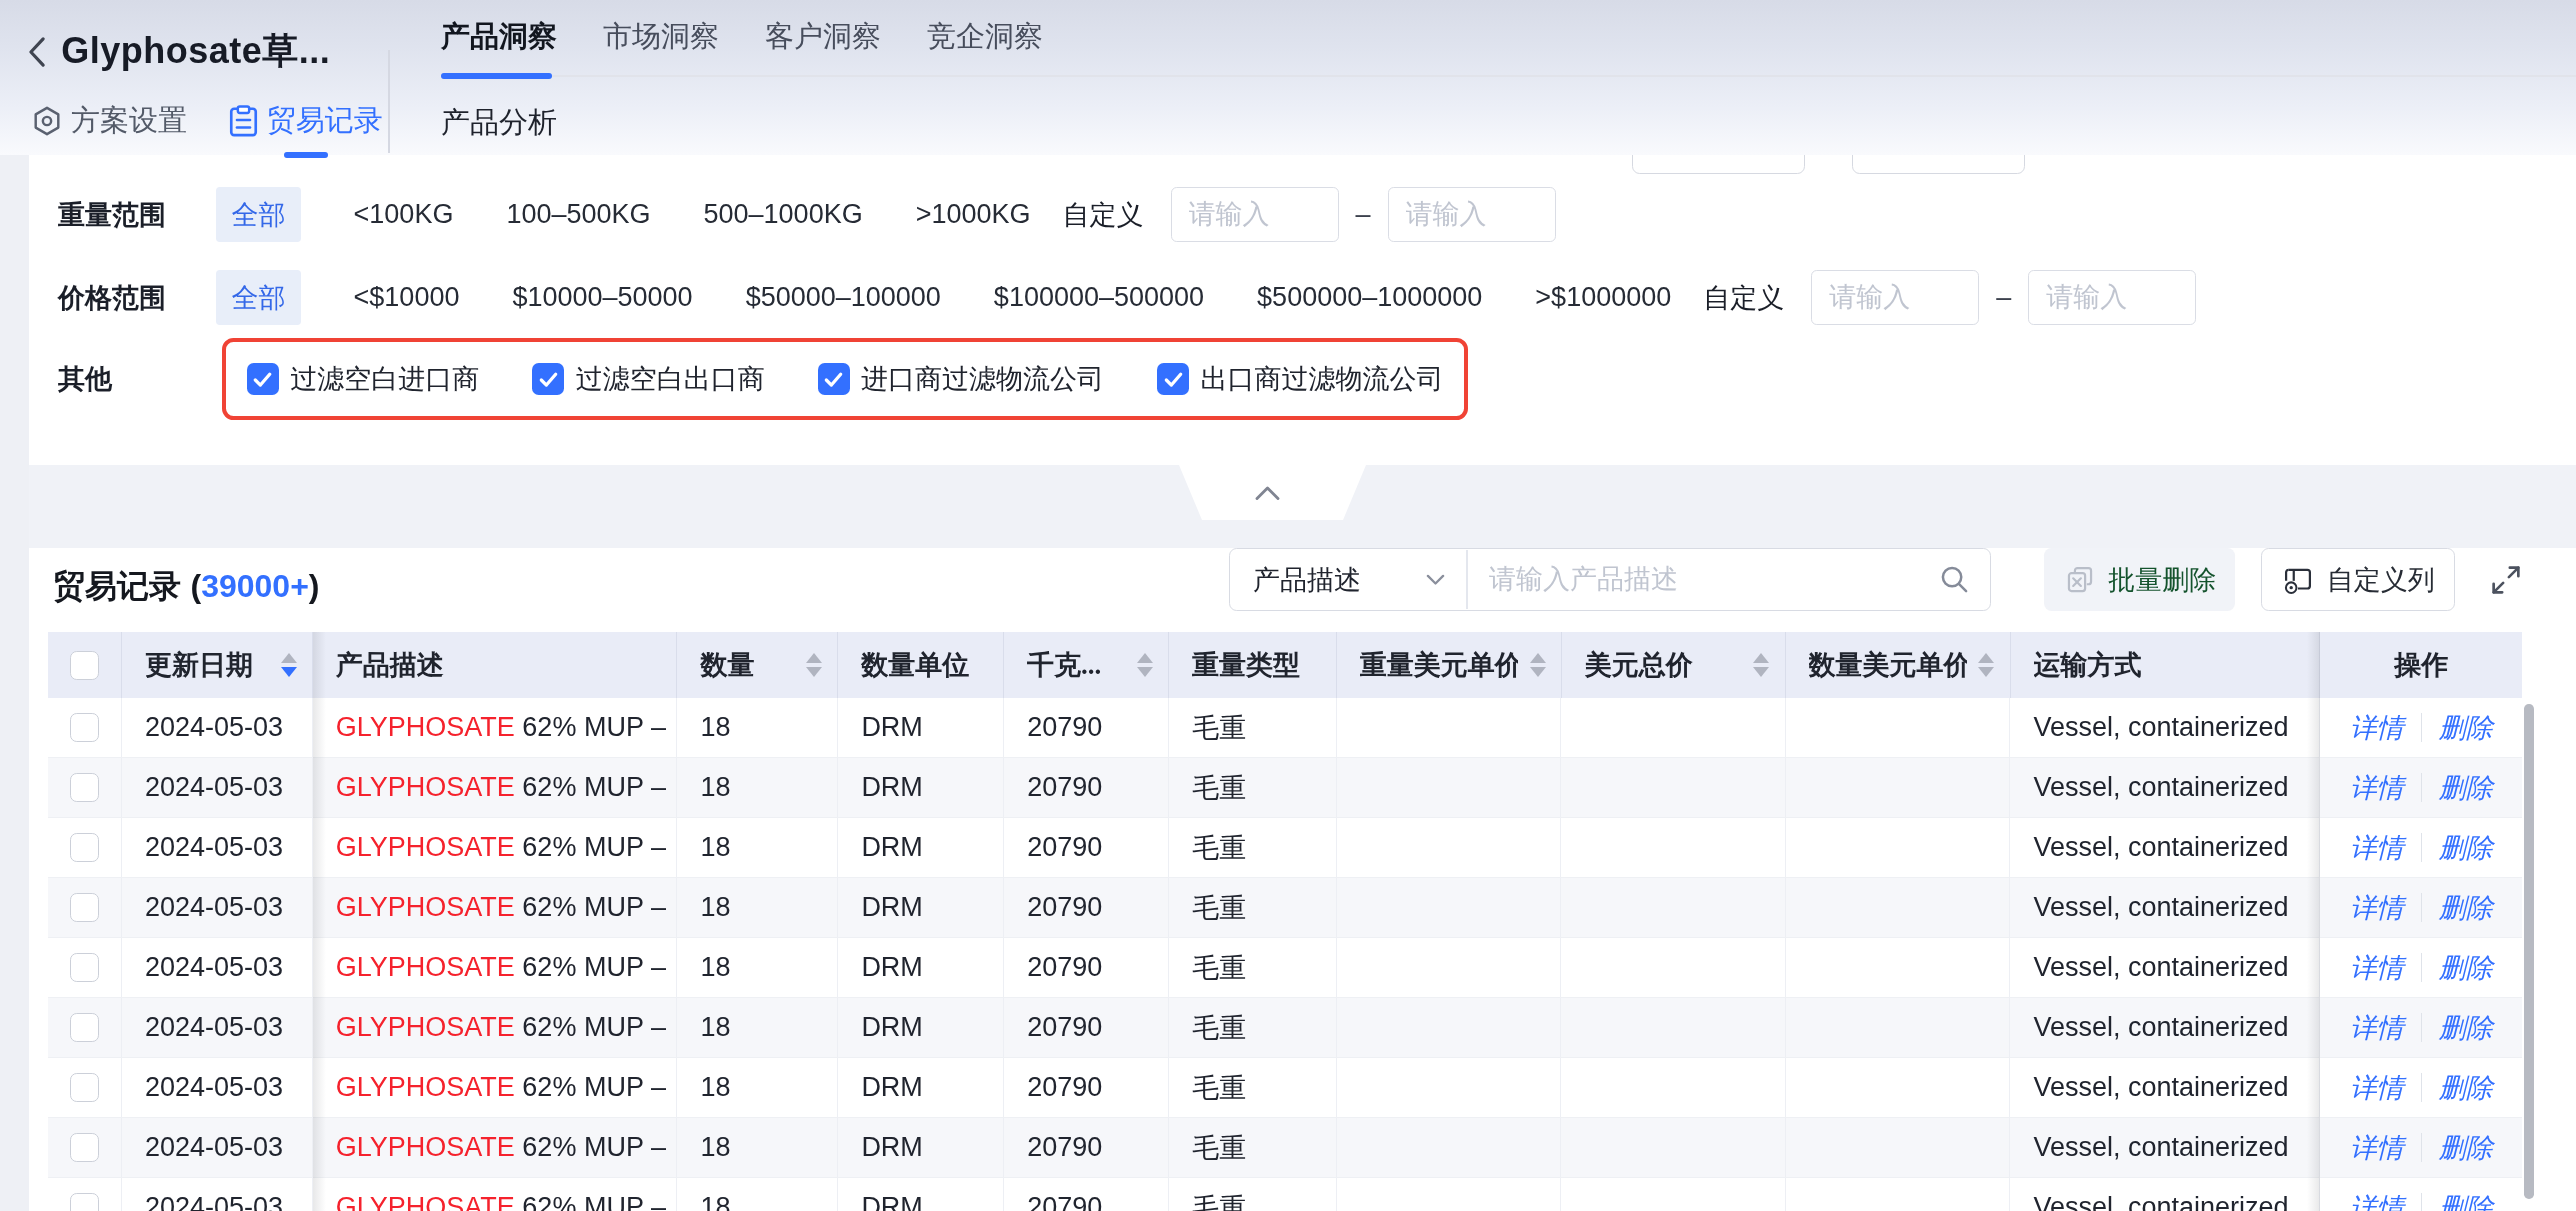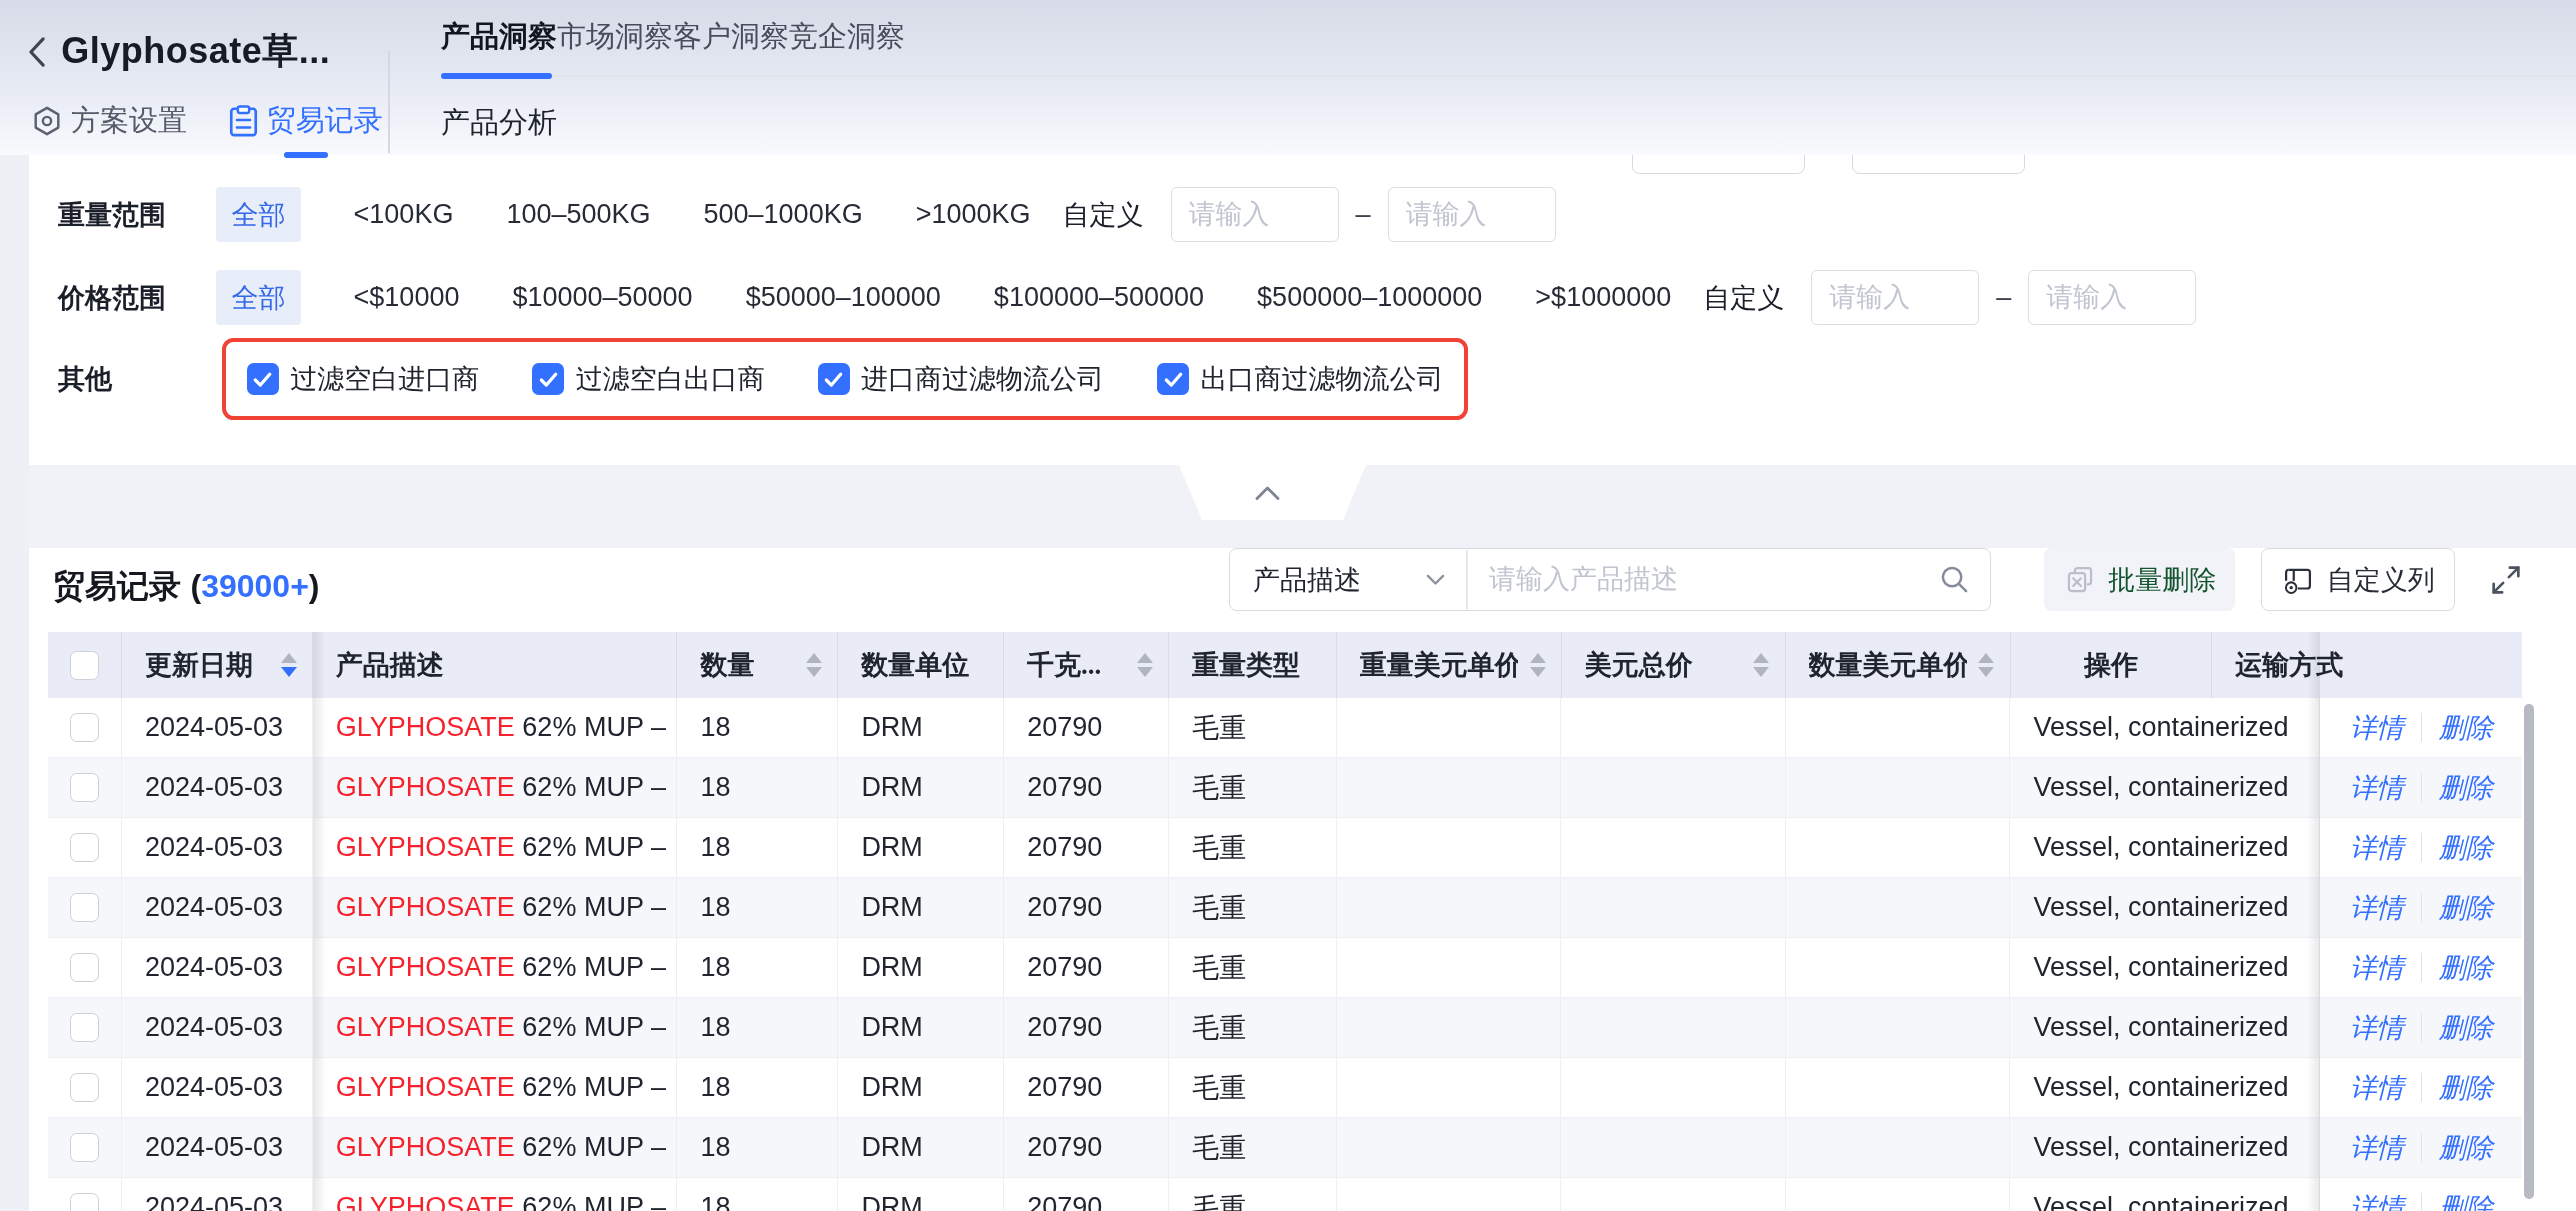--- a/index.html
+++ b/index.html
@@ -6,21 +6,21 @@
   #app{position:relative;width:2576px;height:1212px;overflow:hidden;background:#eef0f5;
        font-family:"Liberation Sans","DejaVu Sans",sans-serif;color:#20242e;font-size:27px;}
 
   
   .top-header{position:absolute;left:0;top:0;width:100%;height:155px;z-index:5;
     background:linear-gradient(180deg,#d7dbe7 0%,#dfe3ee 30%,#eceff7 70%,#f9fafd 100%);}
   .title-wrap{position:absolute;left:27px;top:27px;display:flex;align-items:center;gap:13.3px;}
   .title-wrap .back{width:21px;height:32px;cursor:pointer;}
   .page-title{font-size:36px;font-weight:bold;color:#171b26;letter-spacing:0.5px;}
   .hdr-vdivider{position:absolute;left:388px;top:50px;width:1.9px;height:103px;background:#d5d8e2;}
-  .top-tabs{position:absolute;left:441px;top:17px;display:flex;}
+  .top-tabs{position:absolute;left:441px;top:17px;display:flex;gap:46px;}
   .top-tab{font-size:29px;color:#474d5c;cursor:pointer;white-space:nowrap;}
   .top-tab.active{color:#12161f;font-weight:bold;}
   .tabs-baseline{position:absolute;left:441px;right:0;top:75px;height:1.9px;background:#e1e3ea;}
   .tabs-active-bar{position:absolute;left:441px;top:73px;width:111px;height:5.7px;background:#3370ff;border-radius:2.9px;}
   .subnav{position:absolute;left:30.5px;top:101px;display:flex;gap:42px;align-items:center;}
   .subnav-item{position:relative;display:flex;align-items:center;gap:8.6px;font-size:29px;color:#535a68;cursor:pointer;}
   .subnav-item.active{color:#3370ff;}
   .subnav-item.active::after{content:"";position:absolute;left:50%;transform:translateX(-50%);
     bottom:-17px;width:44px;height:5.7px;border-radius:2.9px;background:#3370ff;}
   .secondary-tab{position:absolute;left:441px;top:103px;font-size:29px;color:#1e222c;cursor:pointer;}
@@ -336,25 +336,25 @@
               <span class="caret down"></span>
             </span>
           </div>
           <div class="th" style="width: 225px;">
             <span class="lbl">数量美元单价</span>
             <span class="sorter">
               <span class="caret up"></span>
               <span class="caret down"></span>
             </span>
           </div>
+          <div class="th" style="width: 310px;">
+            <span class="lbl">运输方式</span>
+          </div>
           <div class="th center" style="width: 202px;">
             <span class="lbl">操作</span>
-          </div>
-          <div class="th" style="width: 310px;">
-            <span class="lbl">运输方式</span>
           </div>
         </div>
       <div id="tbody">
           <div class="t-row">
             <div class="td sel" style="width: 74px;">
               <span class="row-checkbox"></span>
             </div>
             <div class="td" style="width: 191px;">2024-05-03</div>
             <div class="td" style="width: 365px;">
               <span><span class="kw">GLYPHOSATE</span><span> 62% MUP – I...</span></span>

